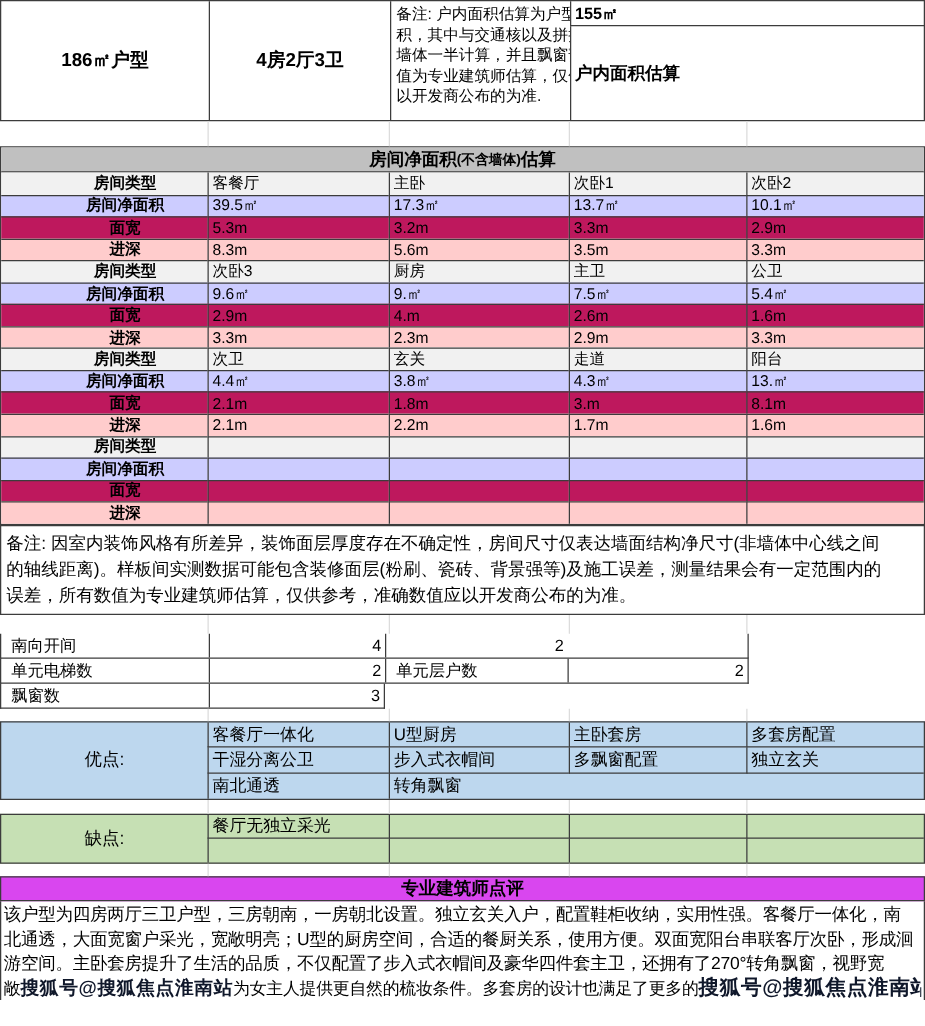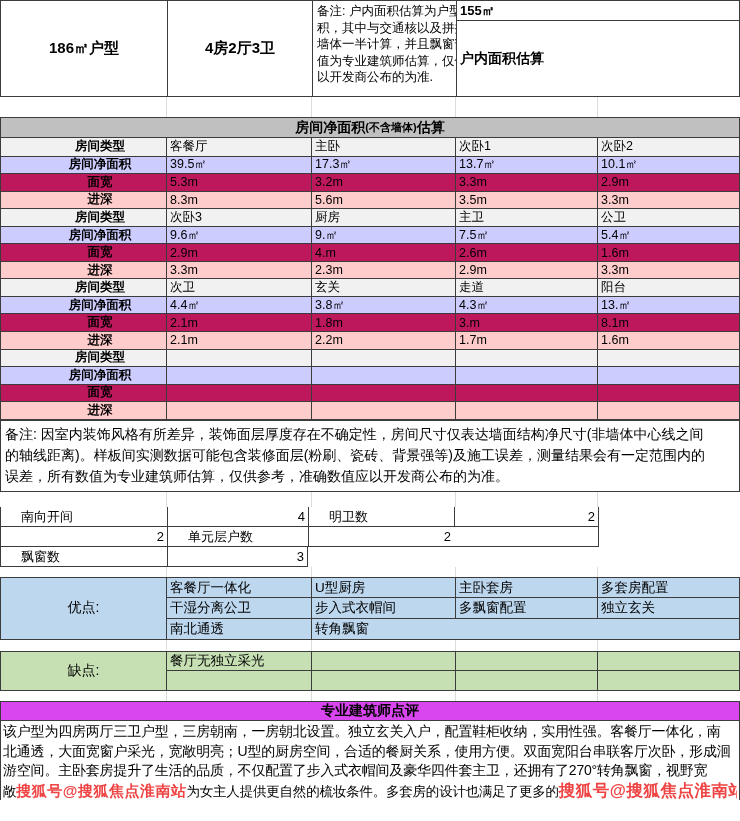--- a/index.html
+++ b/index.html
@@ -38,36 +38,36 @@
   
   .note2{width:740px;height:72px;border:1px solid #3c3c3c;font-size:14px;line-height:21px;padding:3px 4px;}
   .note2 div{white-space:nowrap;overflow:hidden;}
   
   .an{width:599px;}
   .an-title{width:599px;height:20px;background:#c0c0c0;border:1px solid #3c3c3c;display:flex;align-items:center;justify-content:center;font-weight:bold;font-size:14px;}
   .an-row{display:grid;grid-template-columns:166px 141px 146px 144px;width:599px;height:20px;border:1px solid #3c3c3c;border-top:none;}
   .an-row > div{border-left:1px solid #3c3c3c;overflow:hidden;white-space:nowrap;font-size:13px;display:flex;align-items:center;}
   .an-row > div:first-child{border-left:none;}
   .an-row.short{width:308px;grid-template-columns:166px 140px;}
-  .an-l{padding-left:20px;}
+  .an-l{padding-left:8px;}
   .an-v{justify-content:flex-end;padding-right:3px;}
   
   .pc-block{width:740px;border:1px solid #3c3c3c;display:grid;grid-template-columns:165px 145px 144px 142px 142px;}
   .pros{height:63px;grid-auto-rows:20.3px;background:#bdd7ee;}
   .cons{height:40px;grid-auto-rows:18.9px;background:#c6e0b4;}
   .pc-lab{grid-row:1/4;display:flex;align-items:center;justify-content:center;font-size:14px;}
   .cons .pc-lab{grid-row:1/3;}
   .pc-c{border-left:1px solid #3c3c3c;font-size:13.5px;display:flex;align-items:center;padding-left:3px;overflow:hidden;white-space:nowrap;}
   .pc-c.bb{border-bottom:1px solid #3c3c3c;}
   
   .cm-body{width:740px;height:79px;border-left:1px solid #3c3c3c;border-right:1px solid #3c3c3c;padding:1px 2px 0 2px;overflow:hidden;}
   .cm-line{font-size:14px;line-height:19.5px;white-space:nowrap;overflow:hidden;letter-spacing:-0.2px;}
   .cm-line.last{font-size:13.5px;}
   
-  .wm{font-weight:bold;color:#ef4444;text-shadow:0 0 2px rgba(255,255,255,0.9),1px 1px 0 rgba(255,255,255,0.55);letter-spacing:0.5px;}
+  .wm{font-weight:bold;color:#0f172a;text-shadow:0 0 2px rgba(255,255,255,0.9),1px 1px 0 rgba(255,255,255,0.55);letter-spacing:0.5px;}
   .wm.w1{font-size:15px;}
   .wm.w2{font-size:16.5px;}
 </style>
 </head>
 <body>
 
 <div class="sheet">
 
   <div class="top">
     <div class="span2 h-big">186㎡户型</div>
@@ -126,24 +126,24 @@
       <i style="left:166px"></i>
       <i style="left:311px"></i>
       <i style="left:455px"></i>
       <i style="left:597px"></i>
     </div>
 
   <div class="an">
     <div class="an-row">
       <div class="an-l">南向开间</div>
       <div class="an-v">4</div>
-      <div class="an-l">明卫数</div>
       <div class="an-v">2</div>
     </div>
     <div class="an-row">
+      <div class="an-l">单元电梯数</div>
       <div class="an-v">2</div>
       <div class="an-l">单元层户数</div>
       <div class="an-v">2</div>
     </div>
     <div class="an-row short">
       <div class="an-l">飘窗数</div>
       <div class="an-v">3</div>
     </div>
   </div>
 

